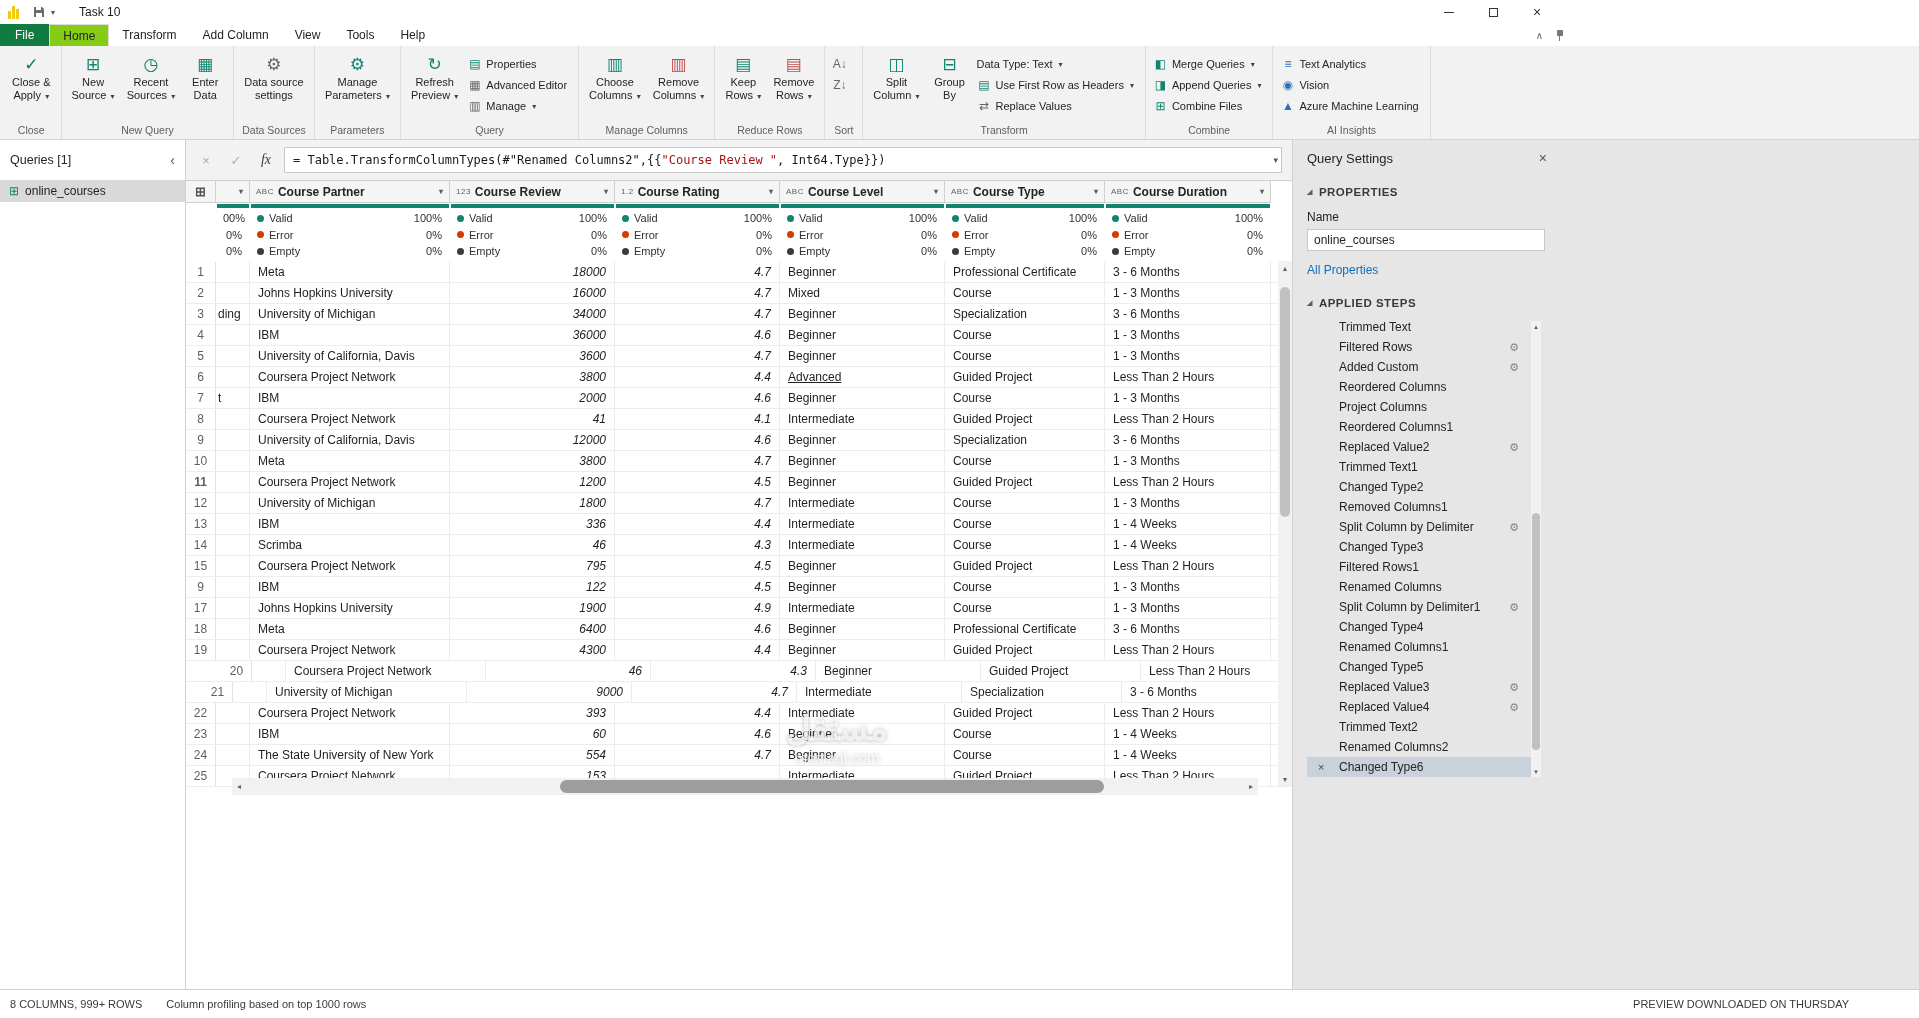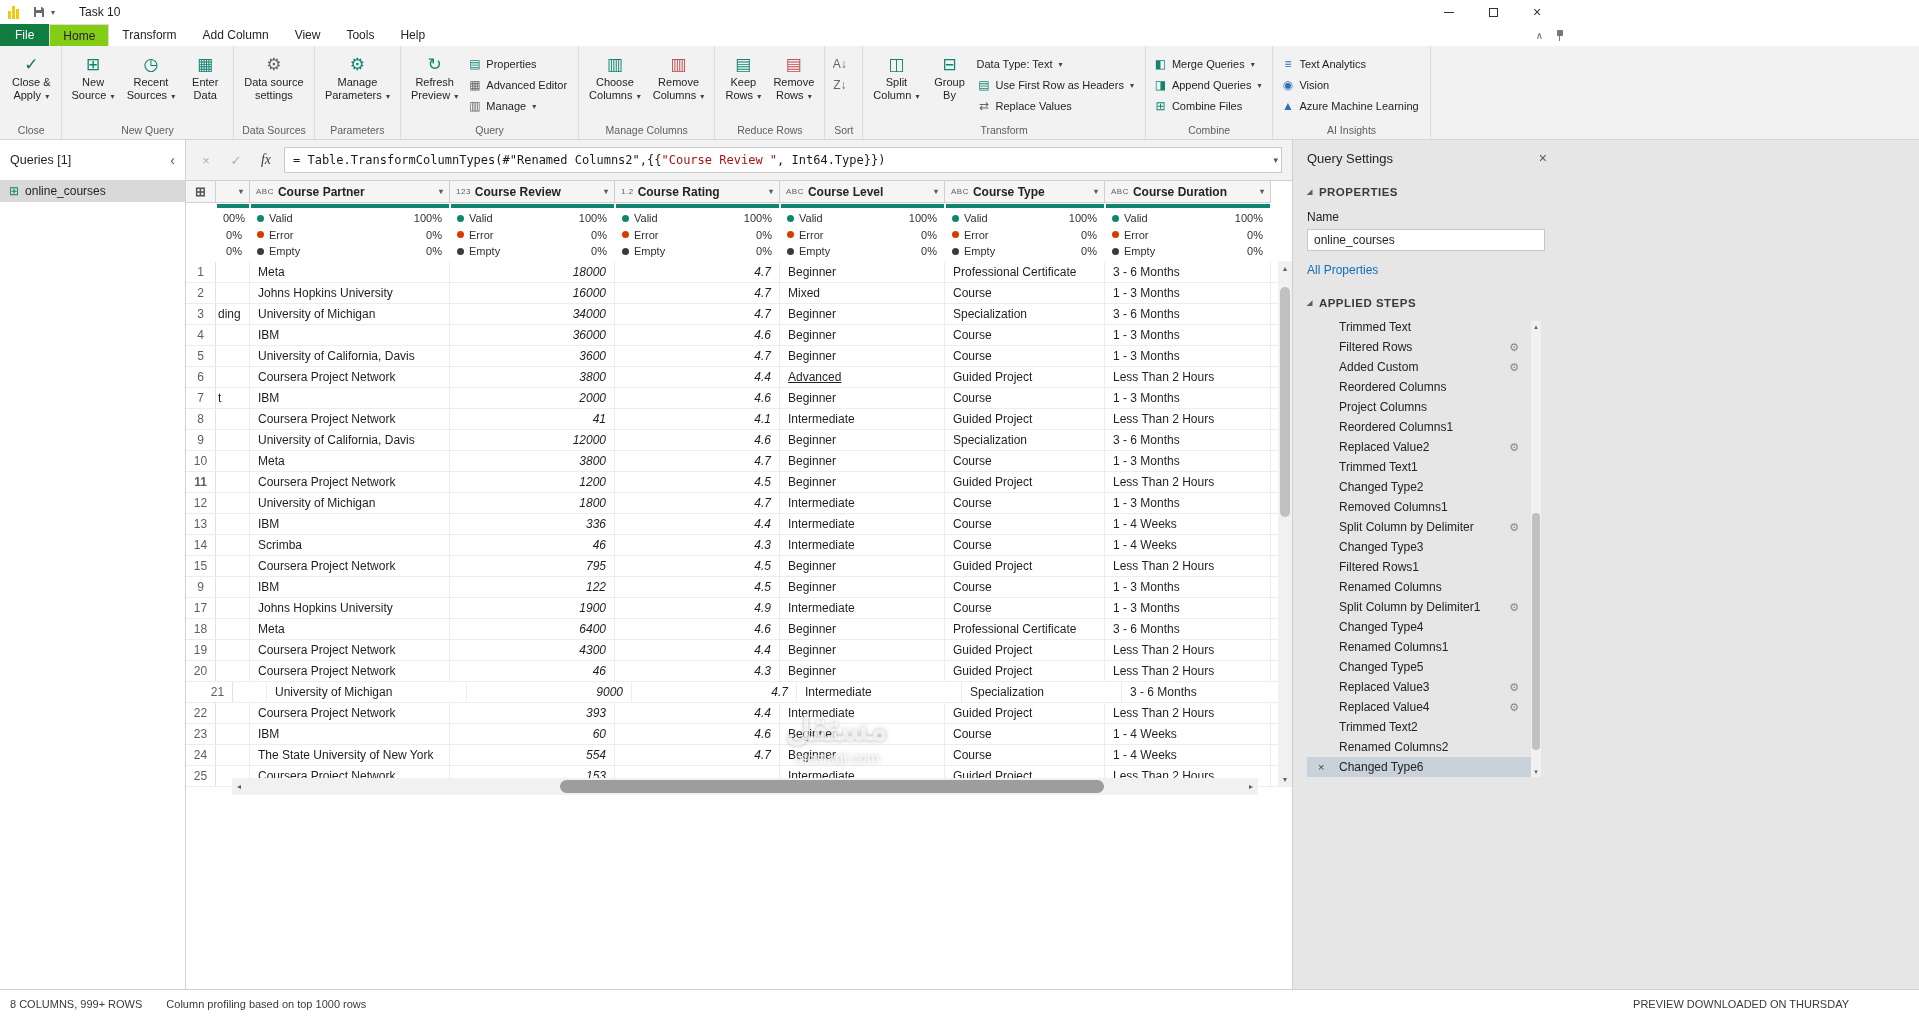--- a/index.html
+++ b/index.html
@@ -797,21 +797,21 @@
               <div class="td rownum" style="width: 30px;">19</div>
               <div class="td clipped" style="width: 34px;"></div>
               <div class="td" style="width: 200px;">Coursera Project Network</div>
               <div class="td num" style="width: 165px;">4300</div>
               <div class="td num" style="width: 165px;">4.4</div>
               <div class="td" style="width: 165px;">Beginner</div>
               <div class="td" style="width: 160px;">Guided Project</div>
               <div class="td" style="width: 166px;">Less Than 2 Hours</div>
             </div>
             <div class="tr">
-              <div class="td rownum" style="width: 30px;">20</div>
+              <div class="td rownum" style="width: 30px; margin-left: 36px;">20</div>
               <div class="td clipped" style="width: 34px;"></div>
               <div class="td" style="width: 200px;">Coursera Project Network</div>
               <div class="td num" style="width: 165px;">46</div>
               <div class="td num" style="width: 165px;">4.3</div>
               <div class="td" style="width: 165px;">Beginner</div>
               <div class="td" style="width: 160px;">Guided Project</div>
               <div class="td" style="width: 166px;">Less Than 2 Hours</div>
             </div>
             <div class="tr">
               <div class="td rownum" style="width: 30px; margin-left: 17px;">21</div>

